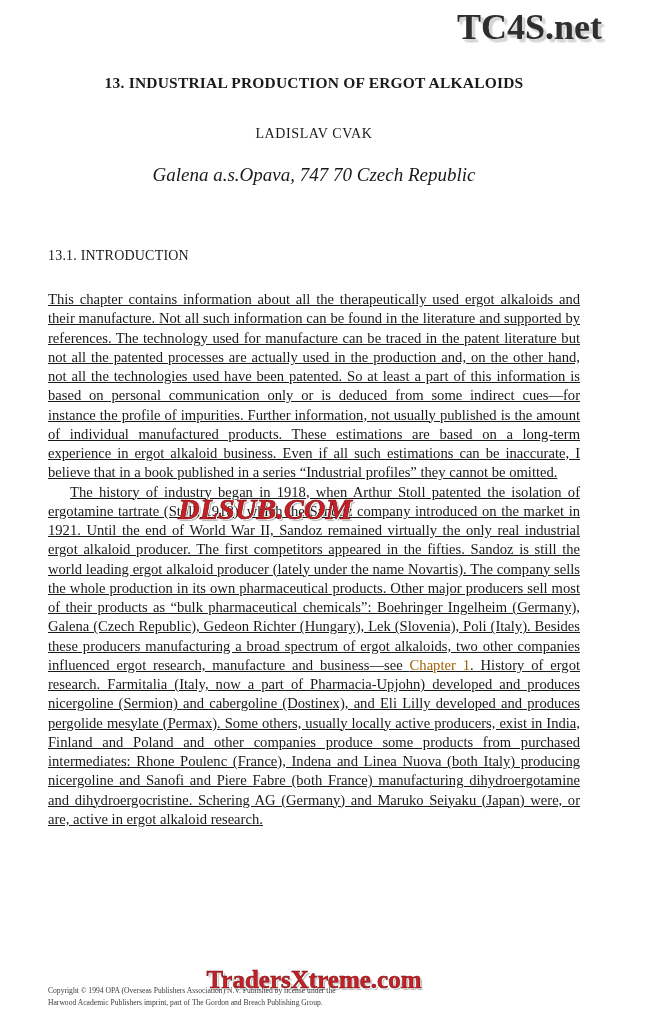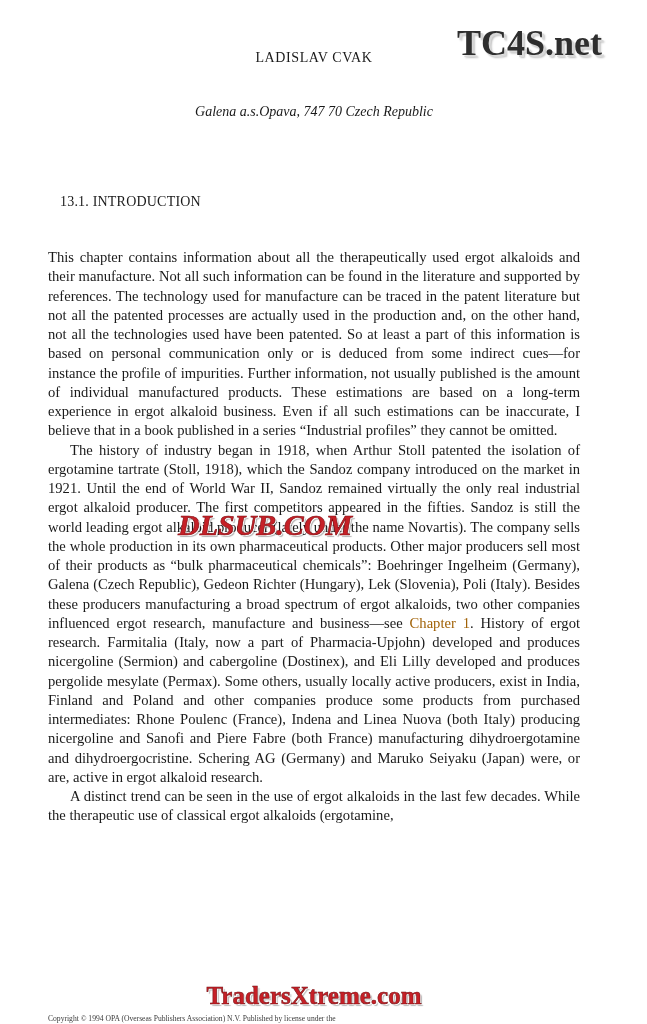--- a/index.html
+++ b/index.html
@@ -40,43 +40,44 @@
   
   .chapter-title {
     margin: 0;
     padding-top: 74px;
     text-align: center;
     font-size: 15.5px;
     font-weight: bold;
     letter-spacing: 0.2px;
   }
   .author {
-    margin: 16px;
+    margin: 0;
     padding-top: 34px;
     text-align: center;
     font-size: 14px;
     letter-spacing: 0.6px;
   }
   .affiliation {
-    margin: 12px;
+    margin: 0;
     padding-top: 22px;
     text-align: center;
-    font-size: 14px;
+    font-size: 19px;
     font-style: italic;
   }
   .section-heading {
-    margin: 12px;
+    margin: 0;
     padding-top: 62px;
     font-size: 14px;
     letter-spacing: 0.2px;
   }
 
   
   .body-block {
     padding-top: 26px;
+    text-decoration: underline;
   }
   p.para {
     margin: 0;
     font-size: 14.6px;
     line-height: 1.32;
     text-align: justify;
     text-justify: inter-word;
     hyphens: none;
   }
   p.para + p.para {
@@ -137,35 +138,36 @@
     z-index: 6;
   }
 </style>
 </head>
 <body>
 
 <div class="page">
 
   <div class="wm-top">TC4S.net</div>
 
+  <h1 class="chapter-title">13. INDUSTRIAL PRODUCTION OF ERGOT ALKALOIDS</h1>
 
   <div class="author">LADISLAV CVAK</div>
 
   <div class="affiliation">Galena a.s.Opava, 747 70 Czech Republic</div>
 
   <div class="section-heading">13.1. INTRODUCTION</div>
 
   <div class="body-block">
     <p class="para">This chapter contains information about all the therapeutically used ergot alkaloids and their manufacture. Not all such information can be found in the literature and supported by references. The technology used for manufacture can be traced in the patent literature but not all the patented processes are actually used in the production and, on the other hand, not all the technologies used have been patented. So at least a part of this information is based on personal communication only or is deduced from some indirect cues—for instance the profile of impurities. Further information, not usually published is the amount of individual manufactured products. These estimations are based on a long-term experience in ergot alkaloid business. Even if all such estimations can be inaccurate, I believe that in a book published in a series “Industrial profiles” they cannot be omitted.</p>
     <p class="para"><span>The history of industry began in 1918, when Arthur Stoll patented the isolation of ergotamine tartrate (Stoll, 1918), which the Sandoz company introduced on the market in 1921. Until the end of World War II, Sandoz remained virtually the only real industrial ergot alkaloid producer. The first competitors appeared in the fifties. Sandoz is still the world leading ergot alkaloid producer (lately under the name Novartis). The company sells the whole production in its own pharmaceutical products. Other major producers sell most of their products as “bulk pharmaceutical chemicals”: Boehringer Ingelheim (Germany), Galena (Czech Republic), Gedeon Richter (Hungary), Lek (Slovenia), Poli (Italy). Besides these producers manufacturing a broad spectrum of ergot alkaloids, two other companies influenced ergot research, manufacture and business—see </span><a class="xref" href="#">Chapter 1</a><span>. History of ergot research. Farmitalia (Italy, now a part of Pharmacia-Upjohn) developed and produces nicergoline (Sermion) and cabergoline (Dostinex), and Eli Lilly developed and produces pergolide mesylate (Permax). Some others, usually locally active producers, exist in India, Finland and Poland and other companies produce some products from purchased intermediates: Rhone Poulenc (France), Indena and Linea Nuova (both Italy) producing nicergoline and Sanofi and Piere Fabre (both France) manufacturing dihydroergotamine and dihydroergocristine. Schering AG (Germany) and Maruko Seiyaku (Japan) were, or are, active in ergot alkaloid research.</span></p>
-    <p class="para">A distinct trend can be seen in the use of ergot alkaloids in the last few decades. While the therapeutic use of classical ergot alkaloids (ergotamine,</p>
   </div>
 
   <div class="wm-mid">DLSUB.COM</div>
 
 
   <div class="copyright">
     <div>Copyright © 1994 OPA (Overseas Publishers Association) N.V. Published by license under the</div>
+    <div>Harwood Academic Publishers imprint, part of The Gordon and Breach Publishing Group.</div>
   </div>
 
   <div class="wm-bottom">TradersXtreme.com</div>
 
 </div>
 
 </body></html>

